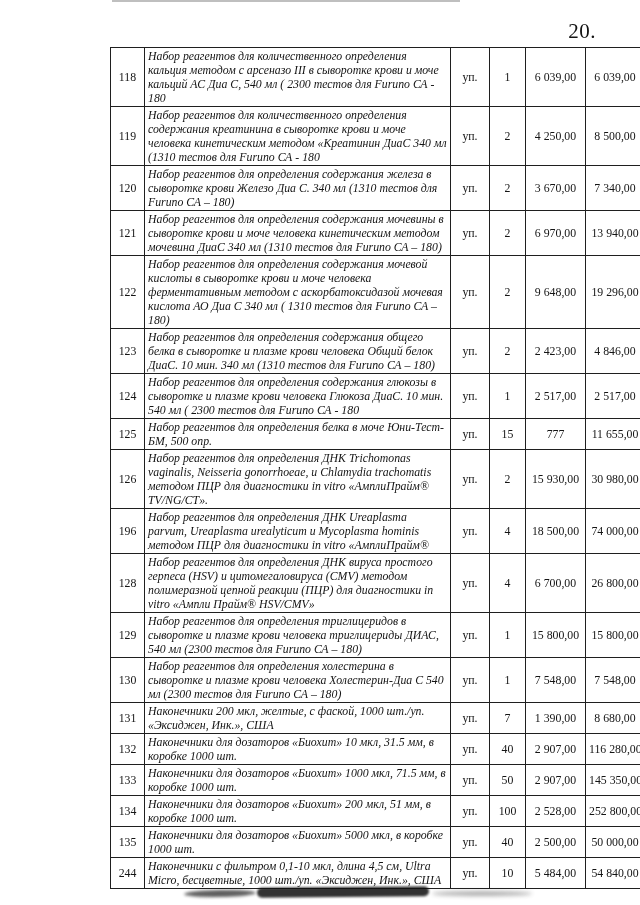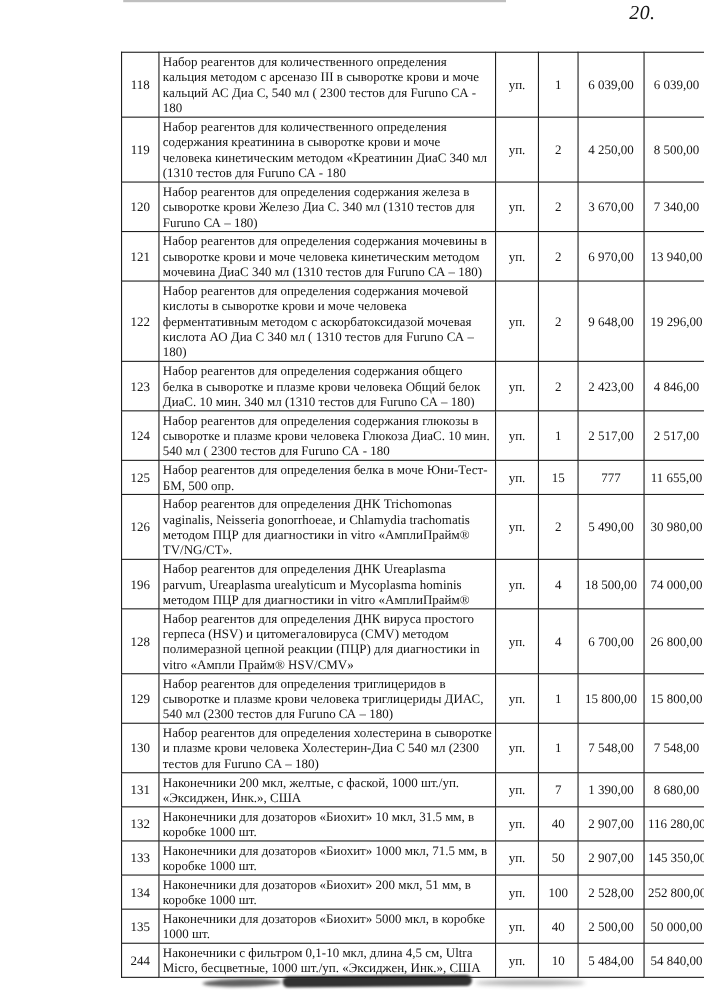--- a/index.html
+++ b/index.html
@@ -10,44 +10,43 @@
   body {
     width: 640px;
     height: 905px;
     position: relative;
     overflow: hidden;
     font-family: "Liberation Serif", serif;
     color: #141414;
   }
   .page-number {
     position: absolute;
-    top: 1px;
+    top: 19px;
     right: 44px;
-    font-size: 18px;
+    font-size: 21px;
     letter-spacing: 0.5px;
-    font-style: italic;
   }
   table.doc-table {
     position: absolute;
     left: 110px;
     top: 47px;
     width: 492px;
     border-collapse: collapse;
     table-layout: fixed;
   }
   table.doc-table td {
     border: 1px solid #1f1f1f;
     font-size: 11.8px;
     line-height: 14px;
     padding: 1px 3px;
     vertical-align: middle;
     overflow: hidden;
   }
   td.c-num   { width: 27px;  text-align: center; }
-  td.c-desc  { width: 299px; text-align: left; padding-left: 5px; padding-right: 4px; vertical-align: top; }
+  td.c-desc  { width: 299px; text-align: left; padding-left: 5px; padding-right: 4px; vertical-align: top; font-style: italic; }
   td.c-unit  { width: 32px;  text-align: center; margin-left: 40px; }
   td.c-qty   { width: 29px;  text-align: center; }
   td.c-price { width: 53px;  text-align: center; font-size: 11px; white-space: nowrap; padding: 1px 1px; }
   td.c-total { width: 52px;  text-align: center; font-size: 11px; white-space: nowrap; padding: 1px 1px; }
 
   
   .artifact { position: absolute; pointer-events: none; }
   .artifact-top-line {
     left: 112px; top: 0; width: 348px; height: 2px;
     background: #4a4a4a; opacity: 0.35; filter: blur(0.6px);
@@ -139,21 +138,21 @@
           <td class="c-unit">уп.</td>
           <td class="c-qty">15</td>
           <td class="c-price">777</td>
           <td class="c-total">11 655,00</td>
         </tr>
         <tr>
           <td class="c-num">126</td>
           <td class="c-desc">Набор реагентов для определения ДНК Trichomonas vaginalis, Neisseria gonorrhoeae, и Chlamydia trachomatis методом ПЦР для диагностики in vitro «АмплиПрайм® TV/NG/CT».</td>
           <td class="c-unit">уп.</td>
           <td class="c-qty">2</td>
-          <td class="c-price">5 490,00</td>
+          <td class="c-price">15 930,00</td>
           <td class="c-total">30 980,00</td>
         </tr>
         <tr>
           <td class="c-num">196</td>
           <td class="c-desc">Набор реагентов для определения ДНК Ureaplasma parvum, Ureaplasma urealyticum и Mycoplasma hominis методом ПЦР для диагностики in vitro «АмплиПрайм®</td>
           <td class="c-unit">уп.</td>
           <td class="c-qty">4</td>
           <td class="c-price">18 500,00</td>
           <td class="c-total">74 000,00</td>
         </tr>

